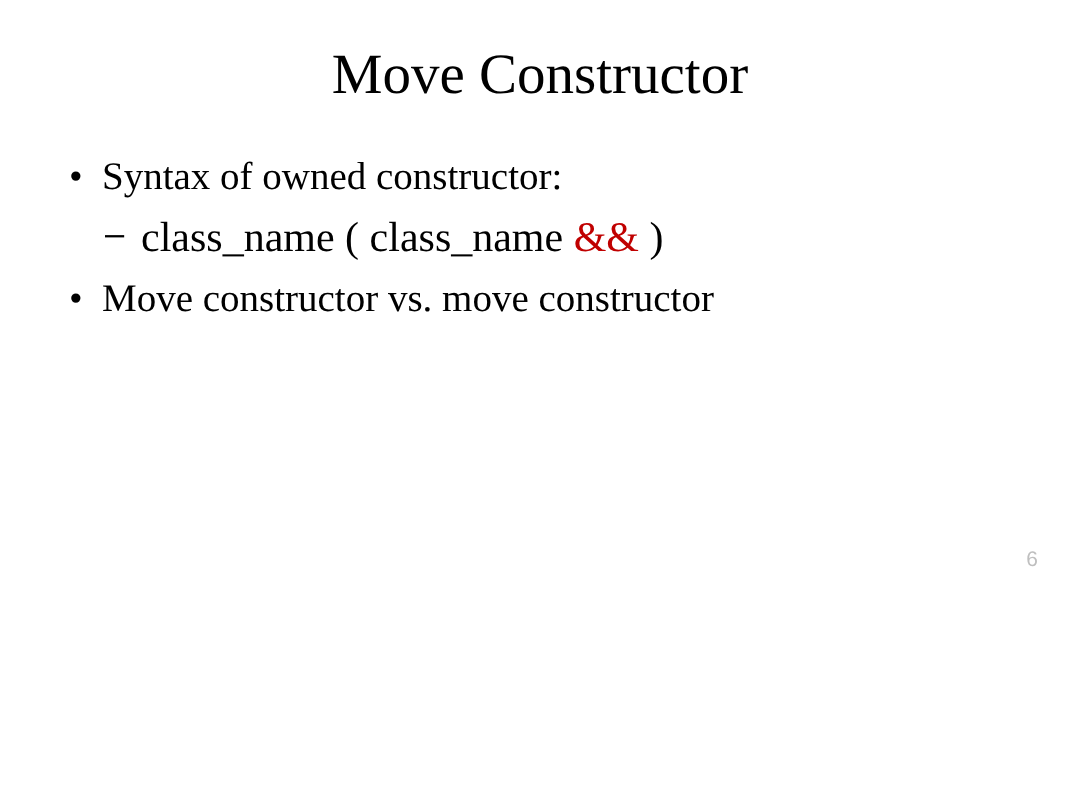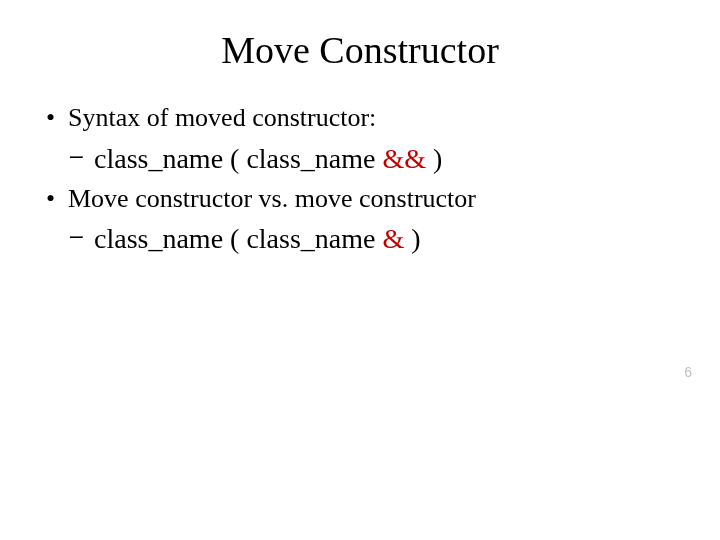--- a/index.html
+++ b/index.html
@@ -81,33 +81,28 @@
   }
 </style>
 </head>
 <body>
 
 <div class="slide">
   <h1 class="title">Move Constructor</h1>
 
   <ul class="level1">
 
-    <li>Syntax of moved constructor:</li>
+    <li>Syntax of owned constructor:</li>
   </ul>
 
   <ul class="level2">
     <li>
       <span>class_name ( class_name </span><span class="red">&amp;&amp;</span><span> )</span>
     </li>
   </ul>
 
   <ul class="level1">
     <li>Move constructor vs. move constructor</li>
   </ul>
 
-  <ul class="level2">
-    <li>
-      <span>class_name ( class_name </span><span class="red">&amp;</span><span> )</span>
-    </li>
-  </ul>
 
   <div class="pagenum">6</div>
 </div>
 
 </body></html>

